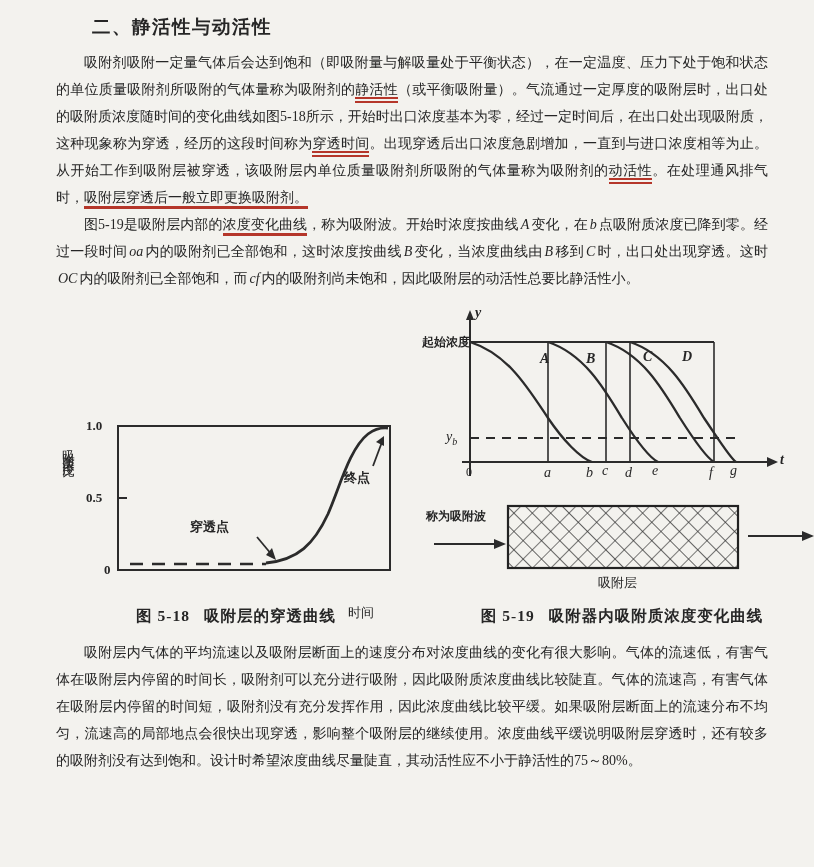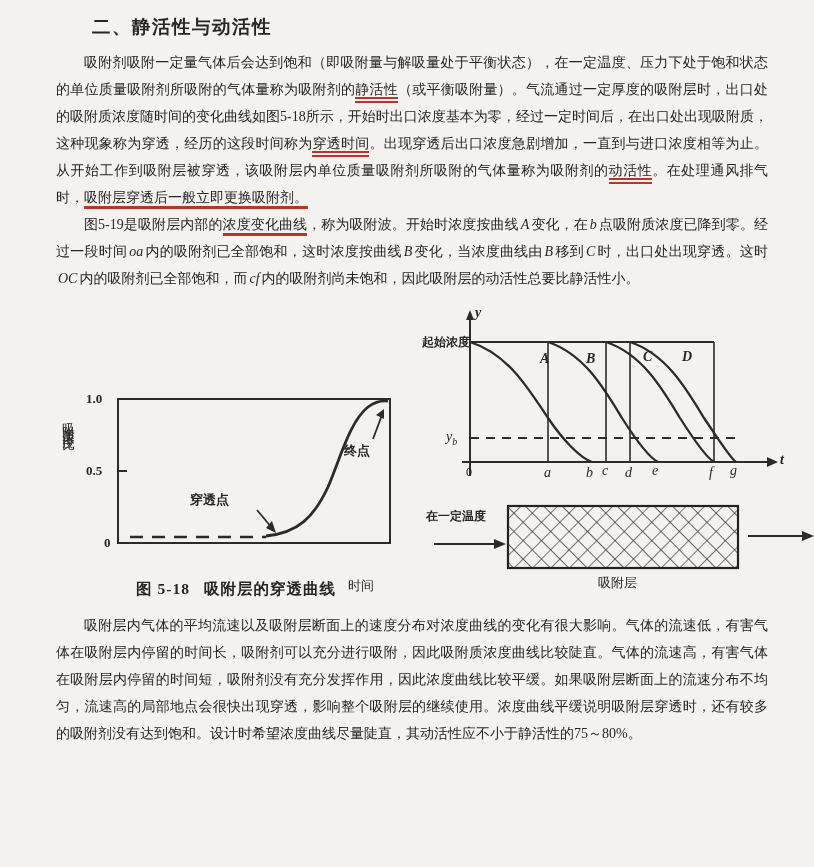--- a/index.html
+++ b/index.html
@@ -144,22 +144,25 @@
             <pattern id="xhatch" width="13" height="13" patternUnits="userSpaceOnUse" patternTransform="rotate(45)">
               <path d="M0,0 H13 M0,0 V13" stroke="#333" stroke-width="1.3" fill="none"></path>
             </pattern>
           </defs>
           <rect x="86" y="12" width="230" height="62" fill="url(#xhatch)" stroke="#222" stroke-width="2.2"></rect>
           <line x1="12" y1="50" x2="76" y2="50" stroke="#2b2b2b" stroke-width="2.2"></line>
           <polygon points="84,50 72,45 72,55" fill="#2b2b2b"></polygon>
           <line x1="326" y1="42" x2="384" y2="42" stroke="#2b2b2b" stroke-width="2.2"></line>
           <polygon points="392,42 380,37 380,47" fill="#2b2b2b"></polygon>
         </svg>
-        <span class="lbl small" style="left:4px;top:16px;font-weight:bold;">在一定温度</span>
+        <span class="lbl small" style="left:4px;top:16px;font-weight:bold;">称为吸附波</span>
         <span class="lbl" style="left:176px;top:82px;font-weight:normal;">吸附层</span>
       </div>
 
+      <figcaption>
+        <span class="cap-no">图 5-19</span><span>吸附器内吸附质浓度变化曲线</span>
+      </figcaption>
     </figure>
   </div>
 
   <p class="body-text p3"><span class="seg plain">吸附层内气体的平均流速以及吸附层断面上的速度分布对浓度曲线的变化有很大影响。气体的流速低，有害气体在吸附层内停留的时间长，吸附剂可以充分进行吸附，因此吸附质浓度曲线比较陡直。气体的流速高，有害气体在吸附层内停留的时间短，吸附剂没有充分发挥作用，因此浓度曲线比较平缓。如果吸附层断面上的流速分布不均匀，流速高的局部地点会很快出现穿透，影响整个吸附层的继续使用。浓度曲线平缓说明吸附层穿透时，还有较多的吸附剂没有达到饱和。设计时希望浓度曲线尽量陡直，其动活性应不小于静活性的75～80%。</span></p>
 
 </div>
 
 </body></html>

